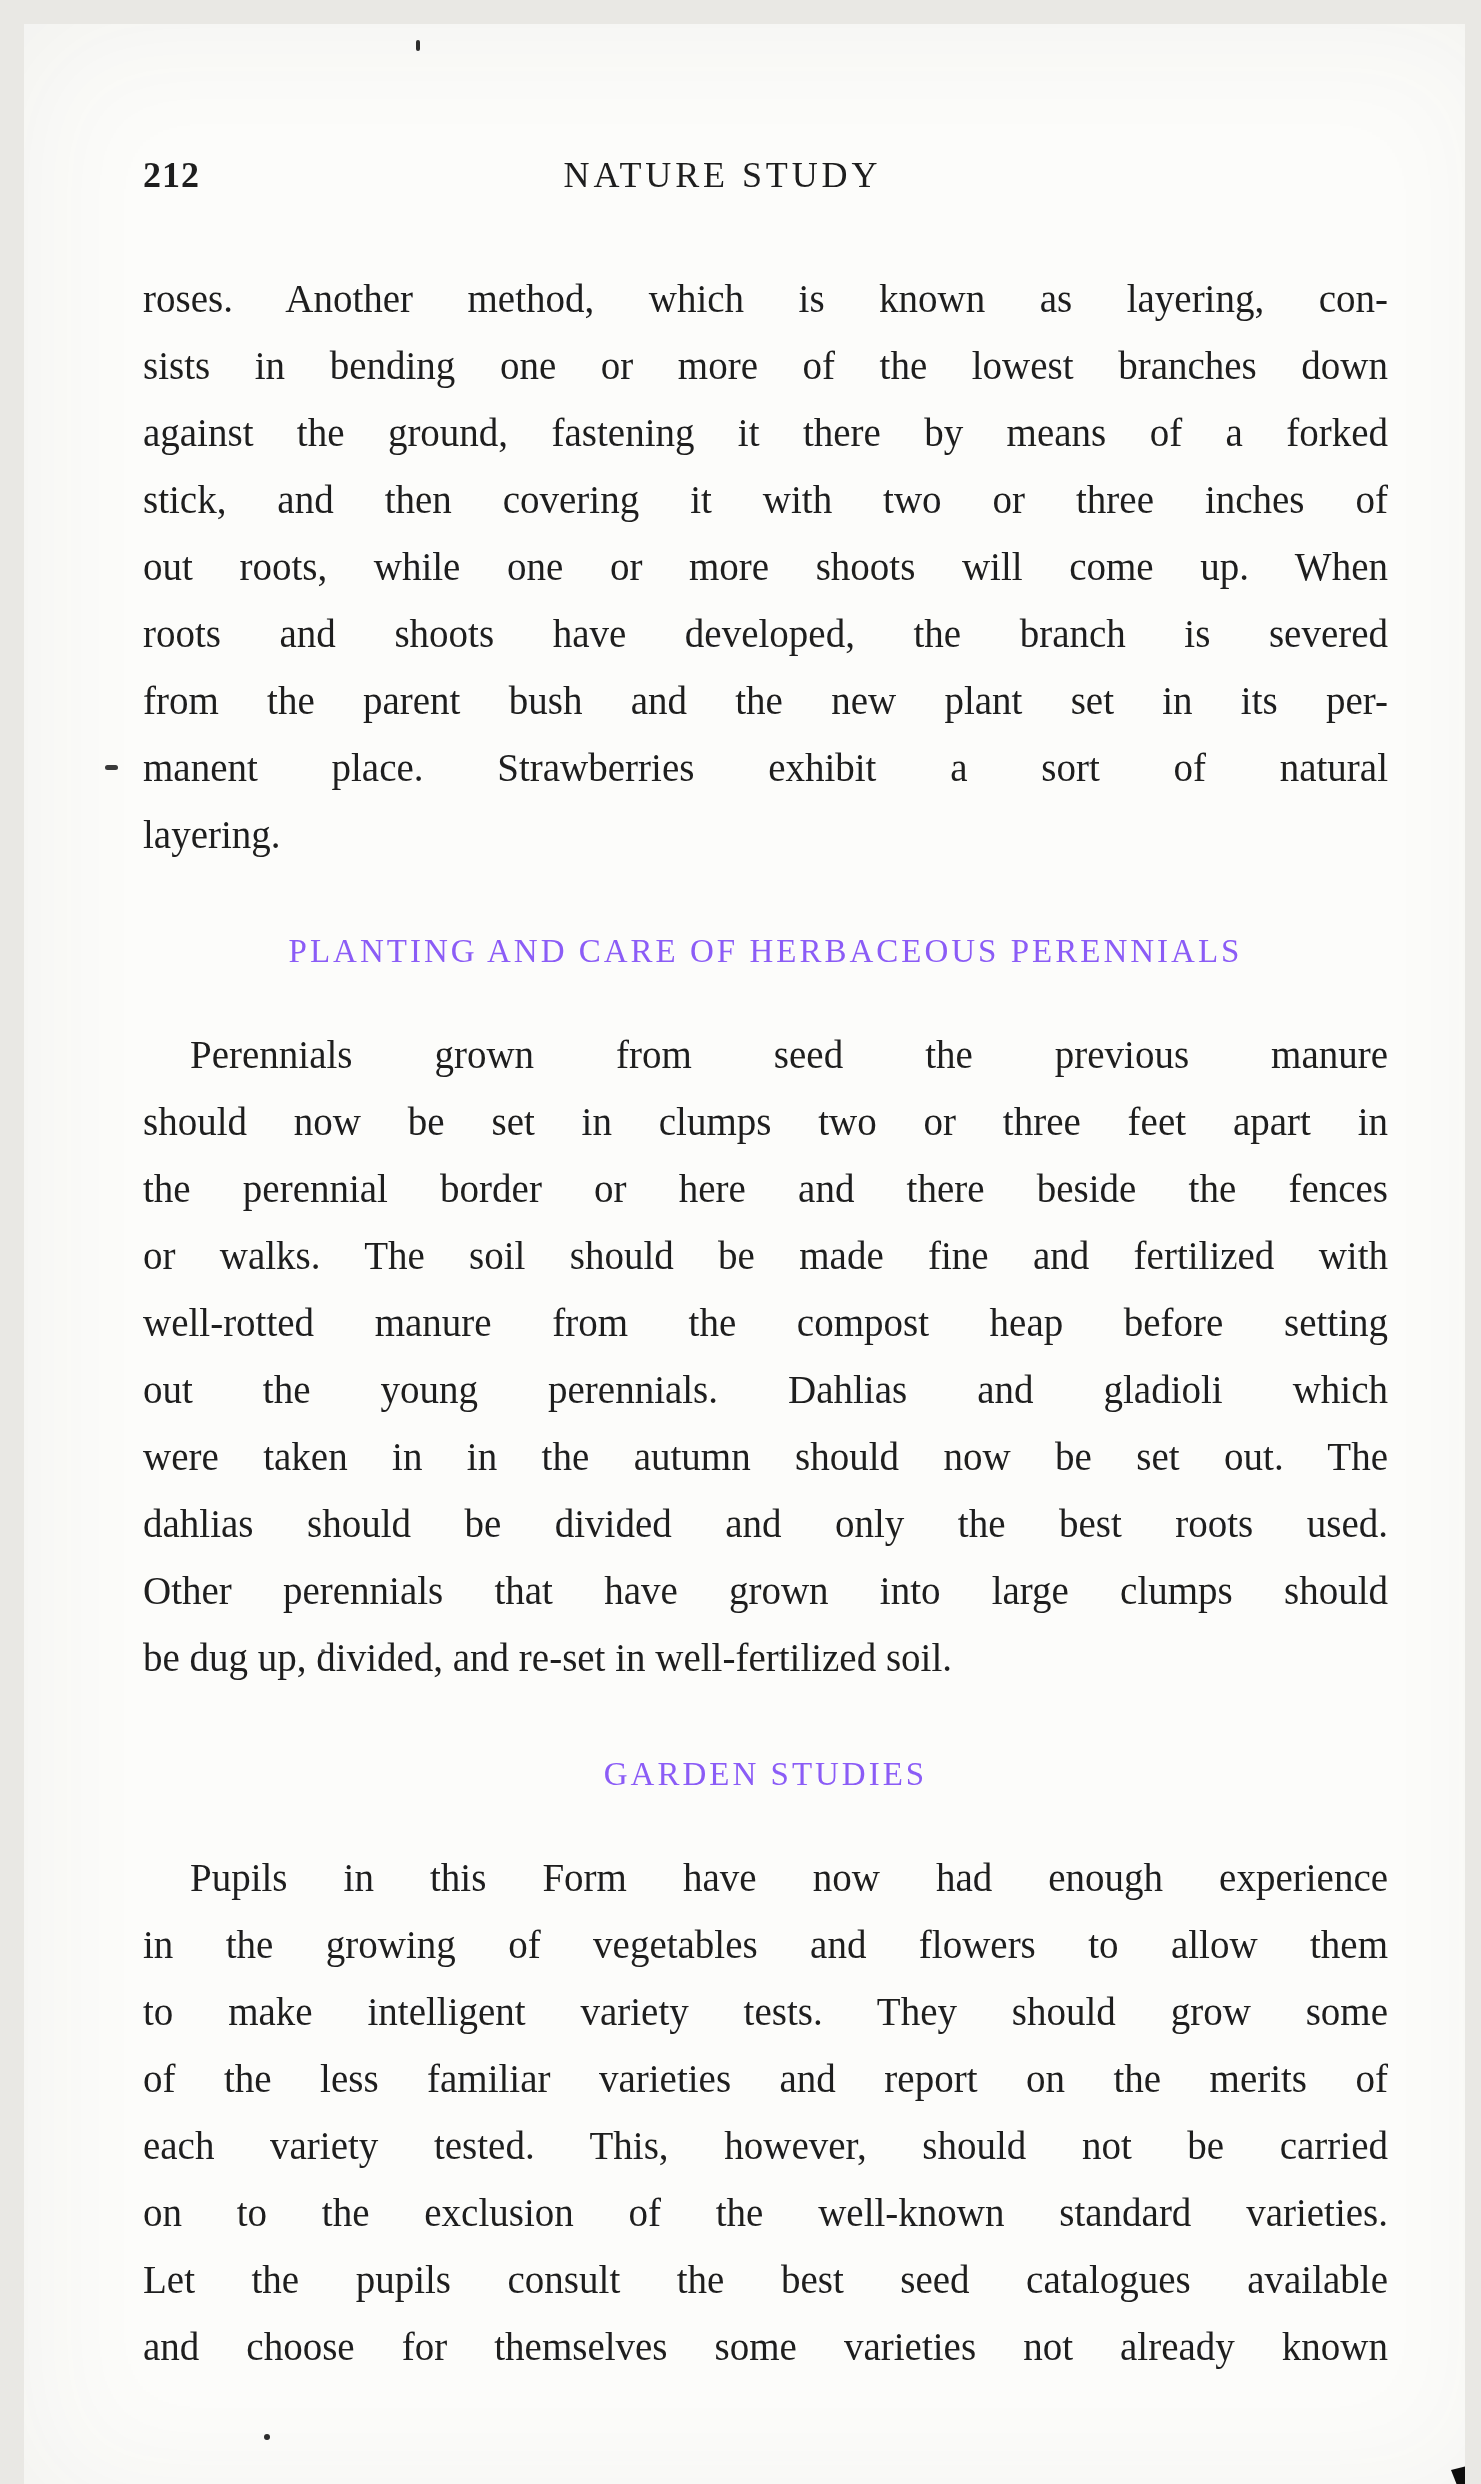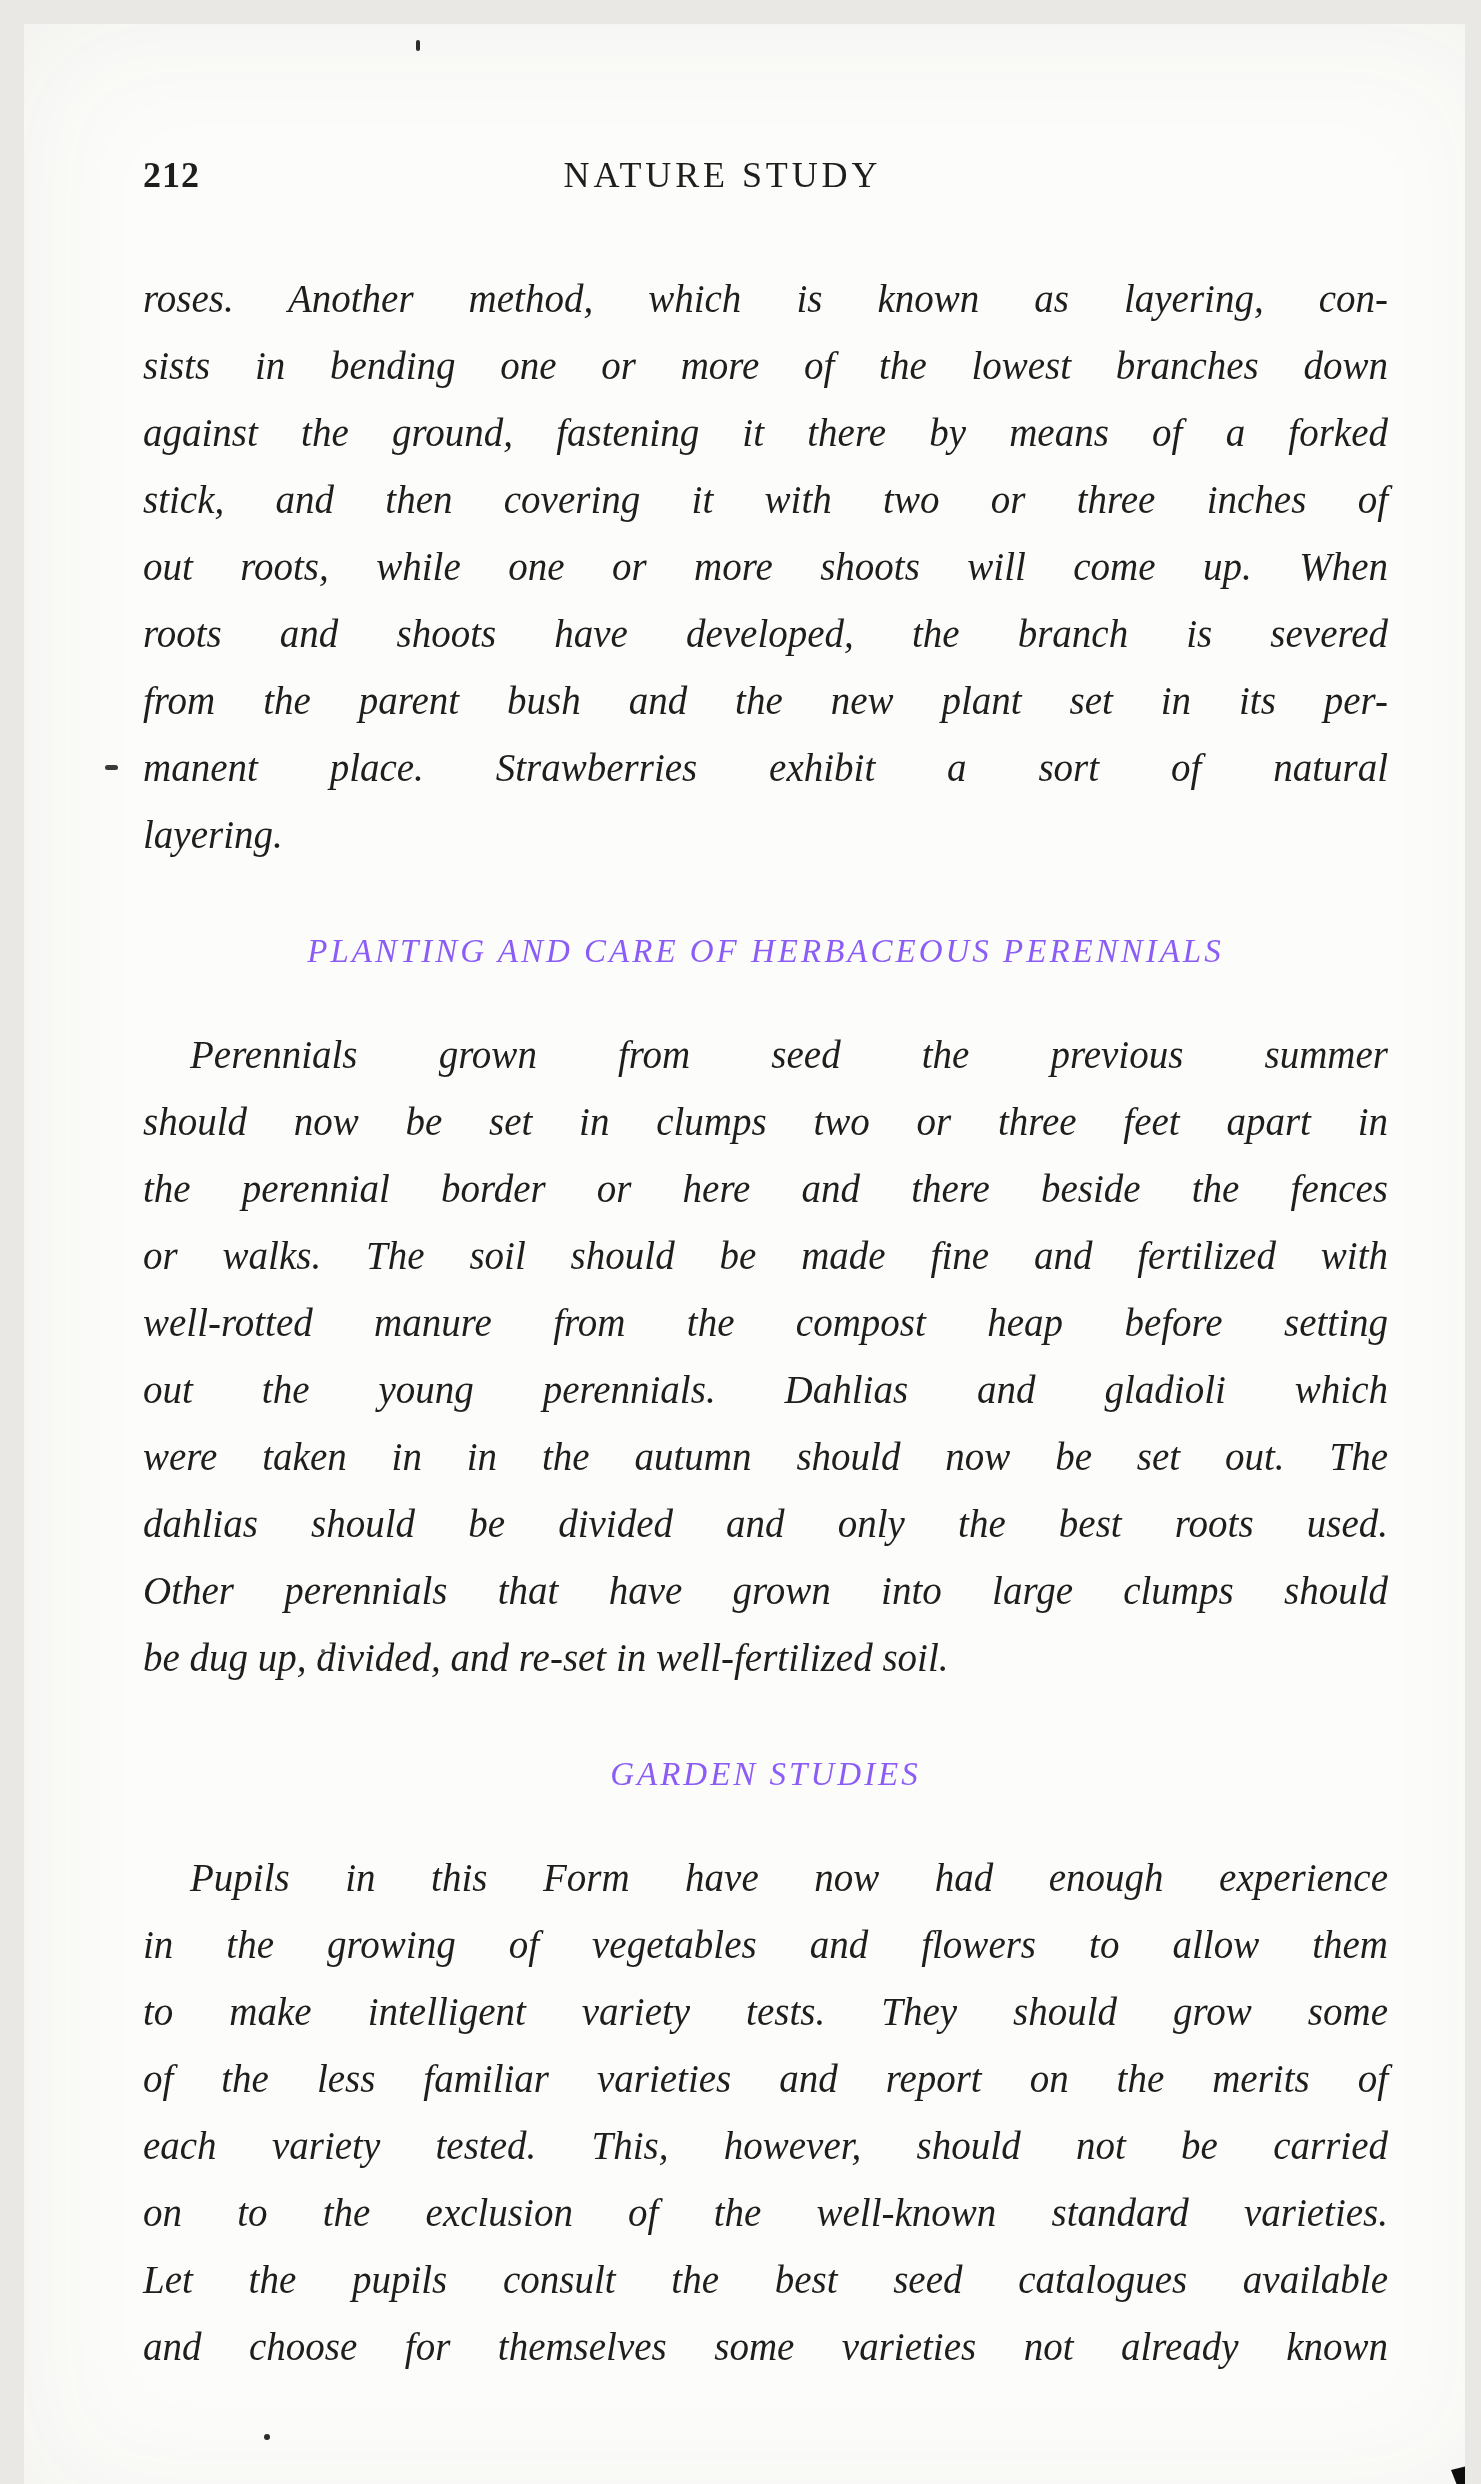--- a/index.html
+++ b/index.html
@@ -39,21 +39,20 @@
   }
 
   
   .content {
     position: absolute;
     left: 103px;
     right: 102px;
     top: 229px;
     font-size: 39px;
     line-height: 59px;
-    font-style: italic;
   }
   .paragraph { margin: 0; }
   .line { text-align-last: justify; }
   .line.no-just { text-align-last: left; }
   .line.indent { padding-left: 47px; }
   .section-heading {
     text-align: center;
     font-size: 33px;
     line-height: 45px;
     letter-spacing: 3px;
@@ -108,21 +107,21 @@
         <div class="line">against the ground, fastening it there by means of a forked</div>
         <div class="line">stick, and then covering it with two or three inches of</div>
         <div class="line">out roots, while one or more shoots will come up. When</div>
         <div class="line">roots and shoots have developed, the branch is severed</div>
         <div class="line">from the parent bush and the new plant set in its per-</div>
         <div class="line">manent place. Strawberries exhibit a sort of natural</div>
         <div class="line no-just">layering.</div>
       </div>
       <h2 class="section-heading">PLANTING AND CARE OF HERBACEOUS PERENNIALS</h2>
       <div class="paragraph">
-        <div class="line indent">Perennials grown from seed the previous summer</div>
+        <div class="line indent">Perennials grown from seed the previous manure</div>
         <div class="line">should now be set in clumps two or three feet apart in</div>
         <div class="line">the perennial border or here and there beside the fences</div>
         <div class="line">or walks. The soil should be made fine and fertilized with</div>
         <div class="line">well-rotted manure from the compost heap before setting</div>
         <div class="line">out the young perennials. Dahlias and gladioli which</div>
         <div class="line">were taken in in the autumn should now be set out. The</div>
         <div class="line">dahlias should be divided and only the best roots used.</div>
         <div class="line">Other perennials that have grown into large clumps should</div>
         <div class="line no-just">be dug up, divided, and re-set in well-fertilized soil.</div>
       </div>

